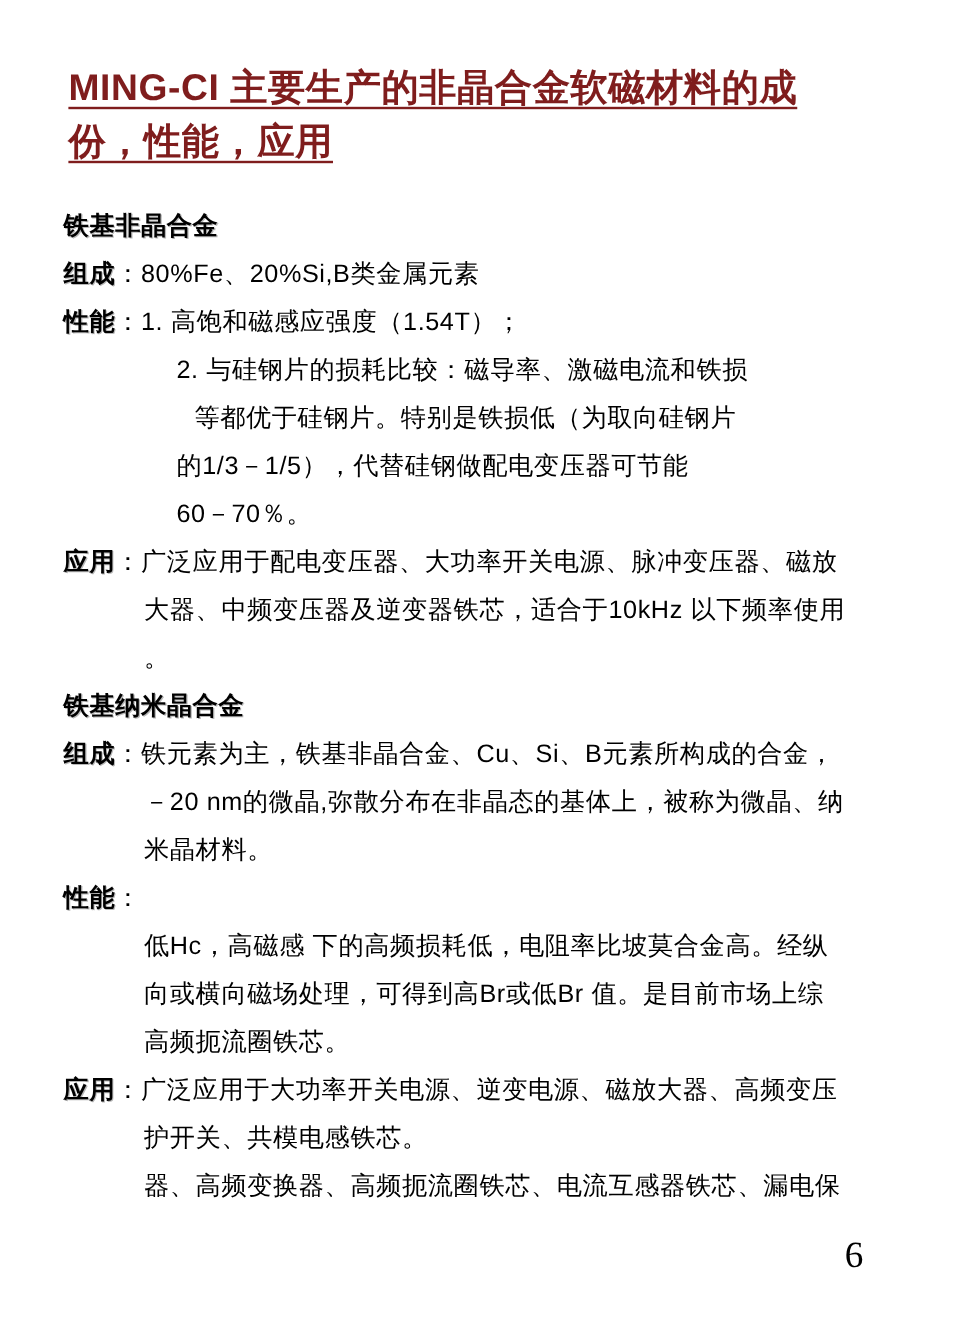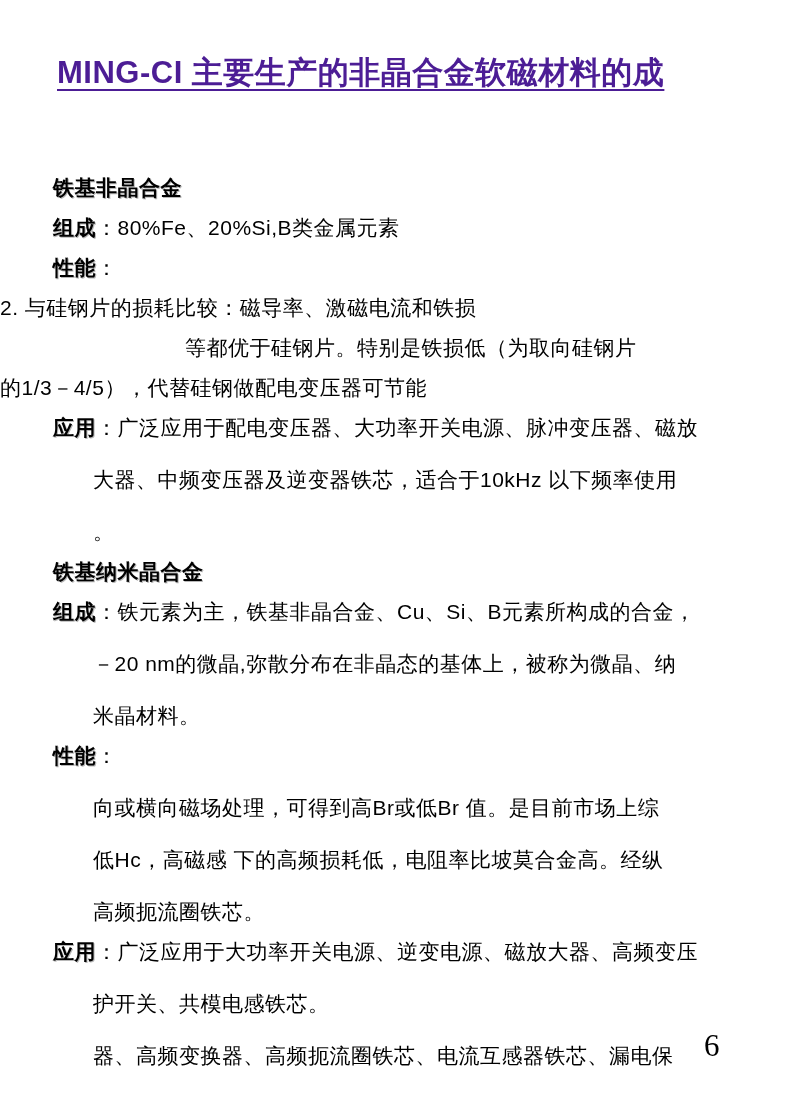--- a/index.html
+++ b/index.html
@@ -39,75 +39,77 @@
   }
   .line {
     height: 40px;
     display: flex;
     align-items: center;
     font-size: 21px;
     letter-spacing: 0.5px;
     white-space: pre;
   }
   .row   { padding-left: 53px; }
-  .ind1  { padding-left: 93px; margin-top: 12px; }
-  .ind2  { }
-  .ind3  { padding-left: 162px; margin-left: 23px; }
+  .ind1  { padding-left: 120px; }
+  .ind2  { padding-left: 147px; }
+  .ind3  { padding-left: 162px; }
   .heading, .lbl {
     font-weight: bold;
     text-shadow: 1px 1px 0 #b8b8b8;
   }
   .colon { font-weight: normal; }
   
   #page-number {
     position: absolute;
     top: 1028px;
     left: 704px;
     font-family: "Liberation Serif", serif;
     font-size: 31px;
     color: #000;
   }
 </style>
 </head>
 <body>
 
 <div id="page">
 
-  <div id="title-block" style="color: #4c1d95;">
+  <div id="title-block" style="color: #7f1d1d;">
     <div><span class="title-line">MING-CI 主要生产的非晶合金软磁材料的成</span></div>
+    <div><span class="title-line">份，性能，应用</span></div>
   </div>
 
   <div id="content">
 
     <div class="line row heading">铁基非晶合金</div>
 
     <div class="line row"><span class="lbl">组成</span><span class="colon">：</span><span>80%Fe、20%Si,B类金属元素</span></div>
 
-    <div class="line row"><span class="lbl">性能</span><span class="colon">：</span></div>
+    <div class="line row"><span class="lbl">性能</span><span class="colon">：</span><span>1. 高饱和磁感应强度（1.54T）；</span></div>
 
     <div class="line ind2">2. 与硅钢片的损耗比较：磁导率、激磁电流和铁损</div>
     <div class="line ind3">等都优于硅钢片。特别是铁损低（为取向硅钢片</div>
-    <div class="line ind2">的1/3－4/5），代替硅钢做配电变压器可节能</div>
+    <div class="line ind2">的1/3－1/5），代替硅钢做配电变压器可节能</div>
+    <div class="line ind2">60－70％。</div>
 
     <div class="line row"><span class="lbl">应用</span><span class="colon">：</span><span>广泛应用于配电变压器、大功率开关电源、脉冲变压器、磁放</span></div>
 
     <div class="line ind1">大器、中频变压器及逆变器铁芯，适合于10kHz 以下频率使用</div>
     <div class="line ind1">。</div>
 
     <div class="line row heading">铁基纳米晶合金</div>
 
     <div class="line row"><span class="lbl">组成</span><span class="colon">：</span><span>铁元素为主，铁基非晶合金、Cu、Si、B元素所构成的合金，</span></div>
 
     <div class="line ind1">－20 nm的微晶,弥散分布在非晶态的基体上，被称为微晶、纳</div>
     <div class="line ind1">米晶材料。</div>
 
     <div class="line row"><span class="lbl">性能</span><span class="colon">：</span></div>
 
+    <div class="line ind1">低Hc，高磁感 下的高频损耗低，电阻率比坡莫合金高。经纵</div>
     <div class="line ind1">向或横向磁场处理，可得到高Br或低Br 值。是目前市场上综</div>
-    <div class="line ind1">低Hc，高磁感 下的高频损耗低，电阻率比坡莫合金高。经纵</div>
     <div class="line ind1">高频扼流圈铁芯。</div>
 
     <div class="line row"><span class="lbl">应用</span><span class="colon">：</span><span>广泛应用于大功率开关电源、逆变电源、磁放大器、高频变压</span></div>
 
     <div class="line ind1">护开关、共模电感铁芯。</div>
     <div class="line ind1">器、高频变换器、高频扼流圈铁芯、电流互感器铁芯、漏电保</div>
 
   </div>
 
   <div id="page-number">6</div>

